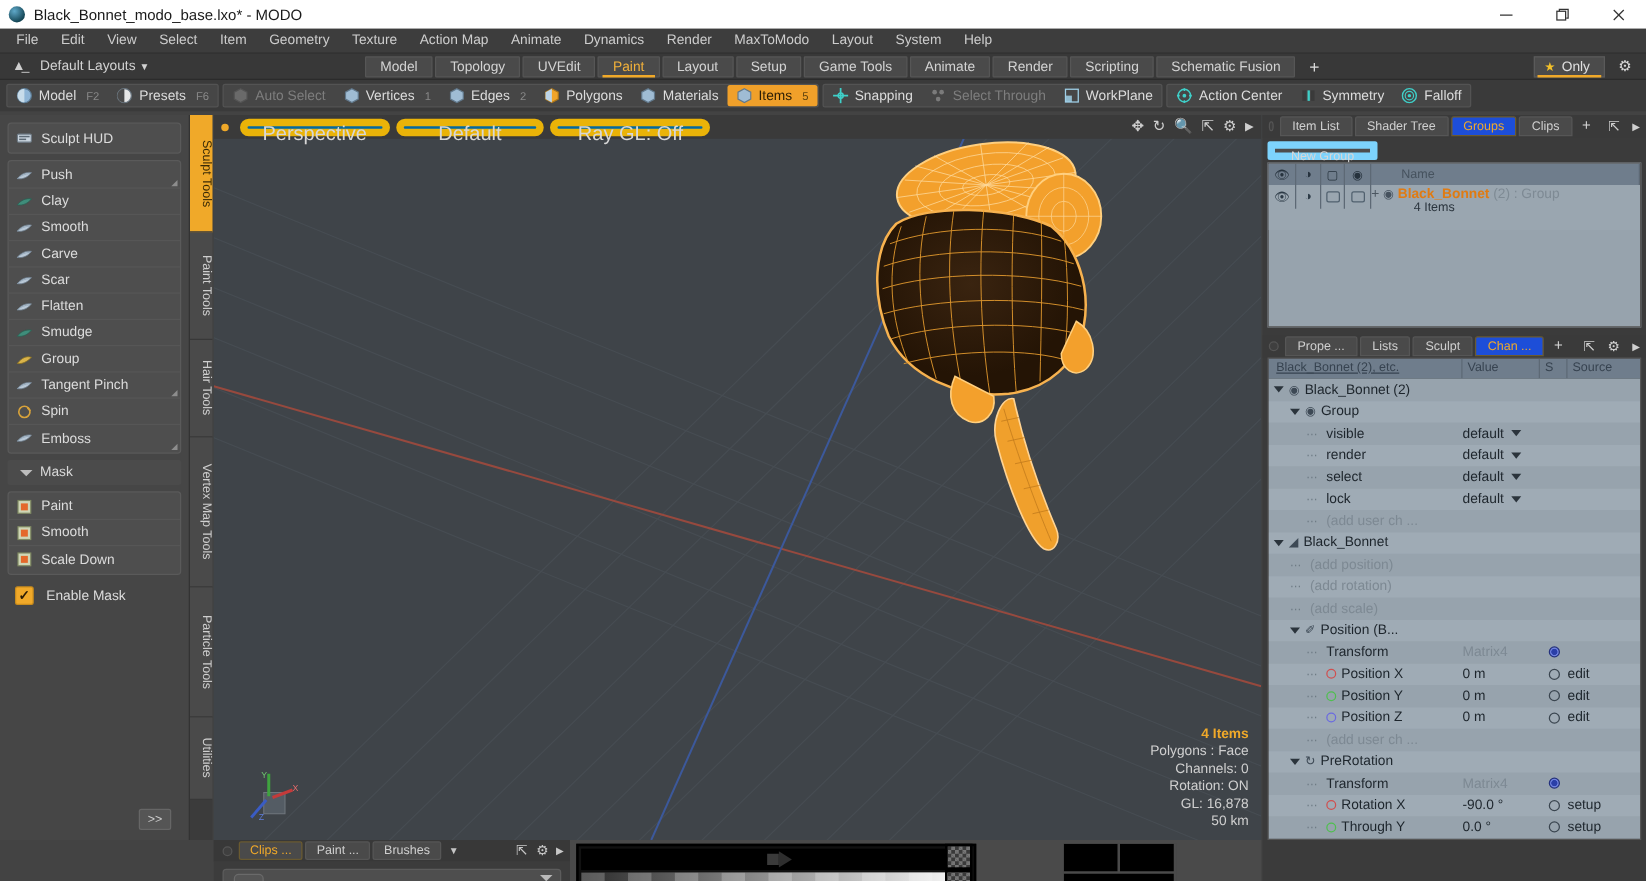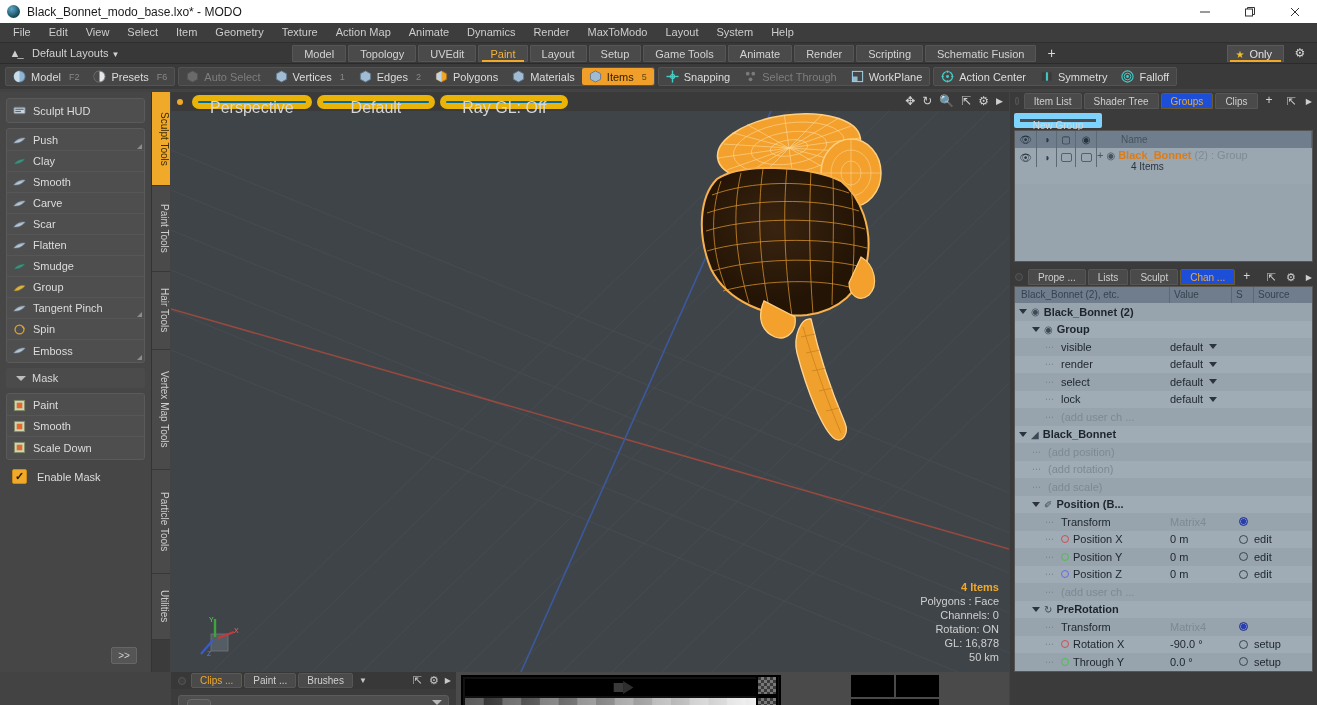--- a/index.html
+++ b/index.html
@@ -175,21 +175,21 @@
   
   .ch-head { display: flex; height: 16px; background: #6f7d8c; color: #374350; font-size: 10px; align-items: center; }
   .ch-body { background: #97a3ad; height: 368px; overflow: hidden; position: relative; }
   .chrow { display: flex; height: 17.5px; align-items: center; font-size: 11px; color: #1d252c; }
   .chrow.alt { background: #9fabb5; }
   .c-name { flex: 1 1 auto; display: flex; align-items: center; gap: 4px; overflow: hidden; white-space: nowrap; }
   .c-val { width: 62px; color: #1d252c; }
   .c-s { width: 22px; display: flex; align-items: center; justify-content: center; }
   .c-src { width: 58px; color: #1d252c; }
   .dim2 { color: #7d8993; }
-  .boldn { font-weight: bold; }
+  .boldn { font-weight: normal; }
   .axdot { width: 8px; height: 8px; border-radius: 50%; border: 1.5px solid #000; flex: none; }
   .dd-arrow { width: 0; height: 0; border-left: 4px solid transparent; border-right: 4px solid transparent;
               border-top: 5px solid #2b343c; margin-left: 6px; }
   .radio { width: 9px; height: 9px; border-radius: 50%; border: 1.5px solid #3a454f; }
   .radio.on { background: radial-gradient(circle, #2b3fa8 45%, #6f82e0 55%); border-color: #23307e; }
   .twist { width: 0; height: 0; border-left: 4.5px solid transparent; border-right: 4.5px solid transparent;
            border-top: 5px solid #2b343c; flex: none; }
 </style>
 </head>
 <body>
@@ -790,21 +790,21 @@
           </div>
         <div class="ptab plain">+</div>
         <div style="flex:1"></div>
         <span class="ptab-ico">⇱</span>
         <span class="ptab-ico">⚙</span>
         <span class="ptab-ico" style="font-size:8px;padding-right:5px;">▶</span>
       </div>
 
       <div style="margin:0 4px;border:1px solid #555;">
         <div class="ch-head">
-          <div style="flex:1 1 auto;padding-left:6px;border-right:1px solid #5d6975;height:16px;line-height:16px;overflow:hidden;white-space:nowrap;">Black_Bonnet (2), etc.</div>
+          <div style="flex:1 1 auto;padding-left:6px;border-right:1px solid #5d6975;height:16px;line-height:16px;overflow:hidden;white-space:nowrap;text-decoration:underline;">Black_Bonnet (2), etc.</div>
           <div style="width:62px;padding-left:4px;border-right:1px solid #5d6975;height:16px;line-height:16px;">Value</div>
           <div style="width:22px;padding-left:4px;border-right:1px solid #5d6975;height:16px;line-height:16px;">S</div>
           <div style="width:58px;padding-left:4px;height:16px;line-height:16px;">Source</div>
         </div>
         <div class="ch-body" id="channel-rows">
             <div class="chrow">
               <div class="c-name" style="padding-left: 4px;">
                 <span class="twist"></span>
                 <span style="font-size: 10px; color: rgb(61, 73, 85); flex: 0 0 auto;">◉</span>
                 <span class="boldn">Black_Bonnet (2)</span>

